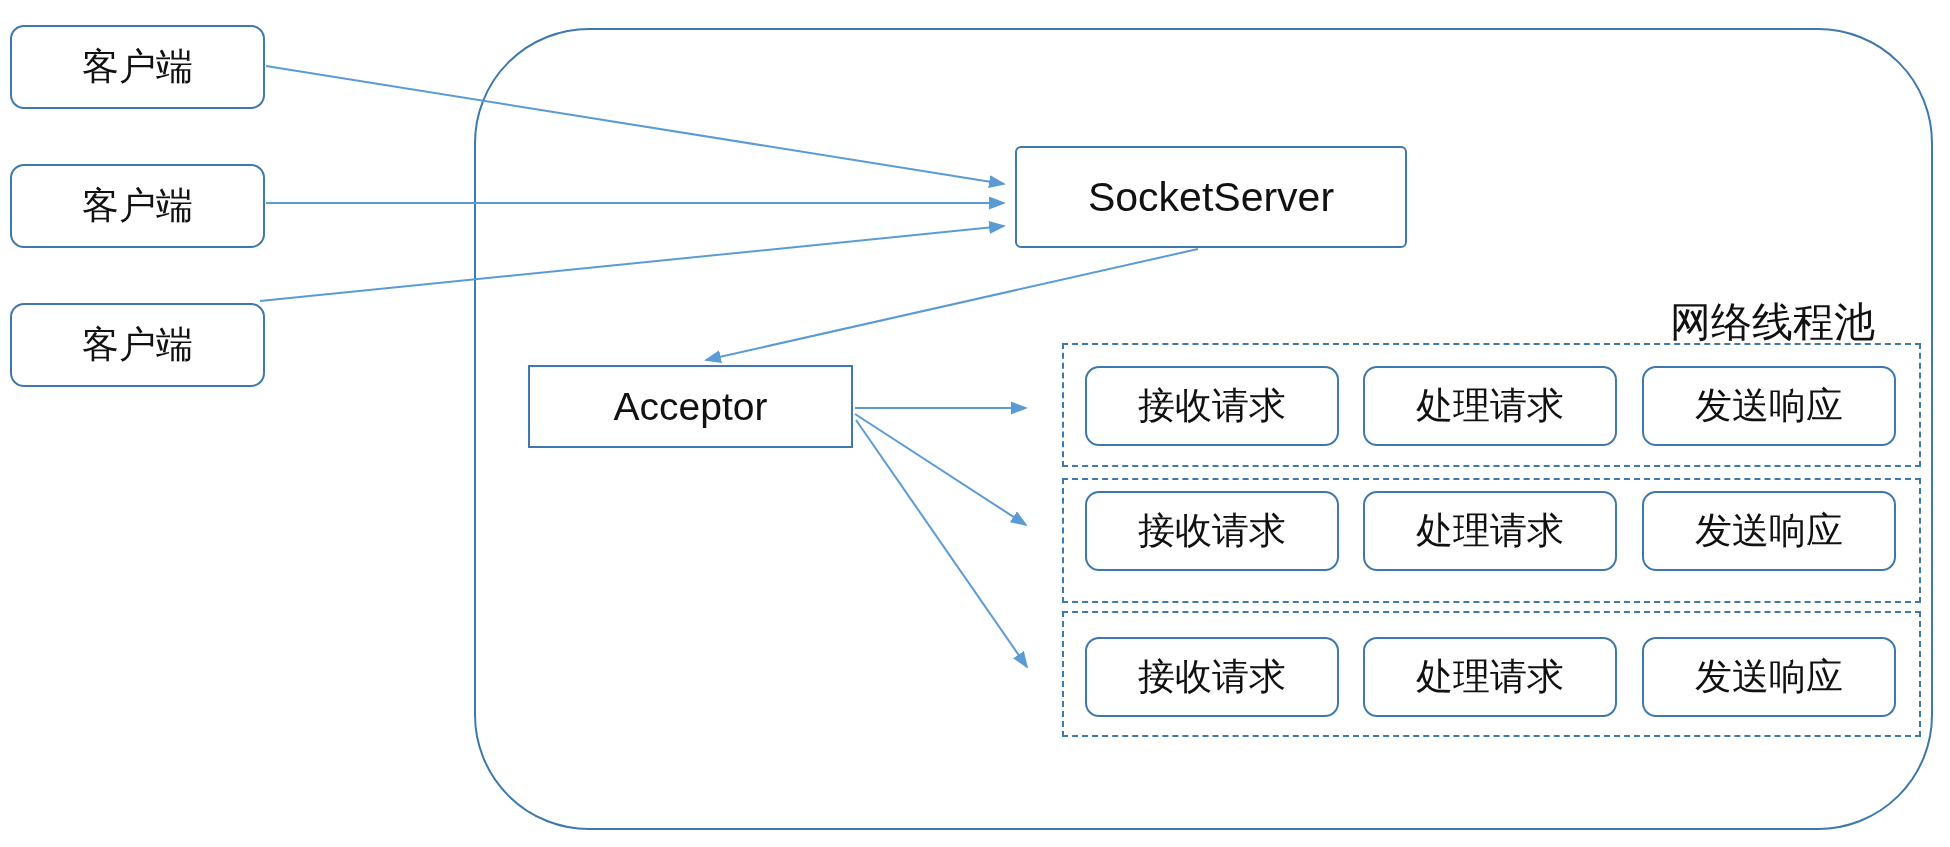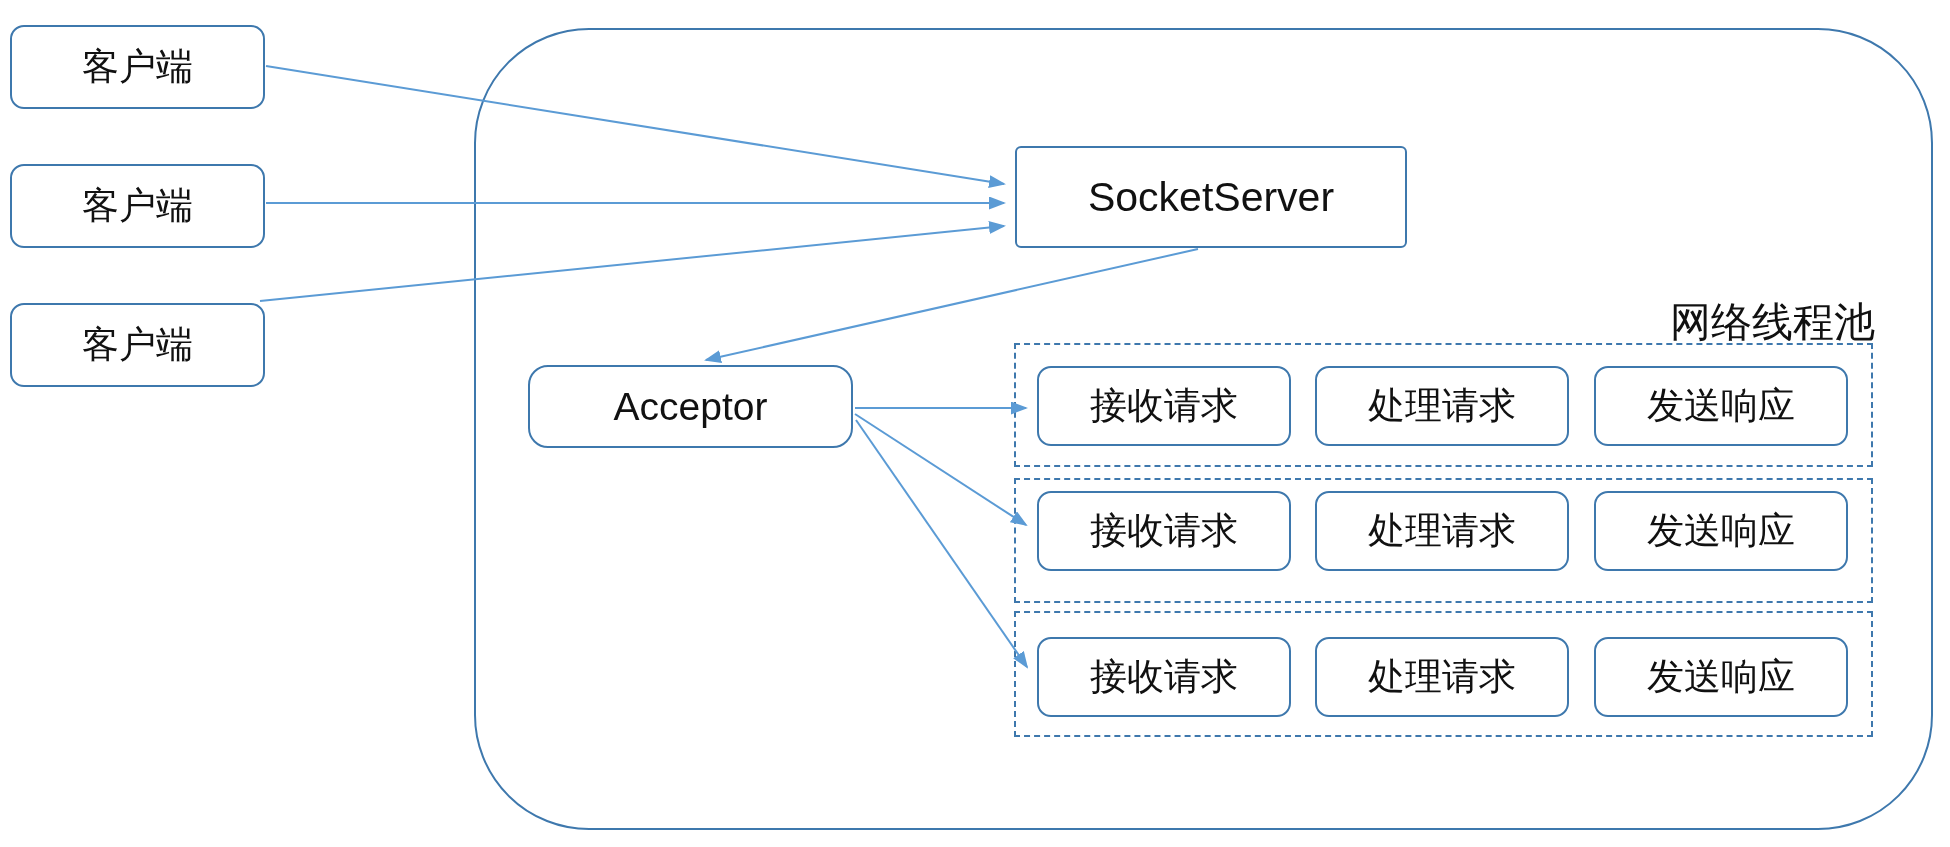--- a/index.html
+++ b/index.html
@@ -49,33 +49,33 @@
     font-size:41px;
   }
   .socketserver-box{
     left:1015px;top:146px;width:392px;height:102px;
     font-size:41px;
     border-radius:6px;
   }
   .acceptor-box{
     left:528px;top:365px;width:325px;height:83px;
     font-size:39px;
-    border-radius:20px;
+    border-radius:0;
   }
   .pool-label{
     position:absolute;
     left:1475px;top:283px;width:400px;
     text-align:right;
     font-size:41px;
     margin-top:12px;
   }
   .thread-row{
     position:absolute;
     box-sizing:border-box;
-    left:1014px;width:859px;height:124px;
+    left:1062px;width:859px;height:124px;
     border:2.5px dashed var(--border-blue);
     background:transparent;
     text-align:right;
   }
   .row-1{top:343px;}
   .row-2{top:478px;height:125px;}
   .row-3{top:611px;height:126px;}
   .step-box{
     position:absolute;
     width:254px;height:80px;

